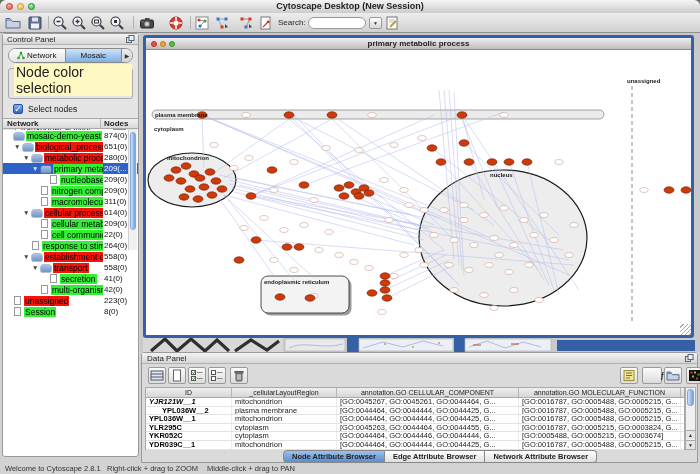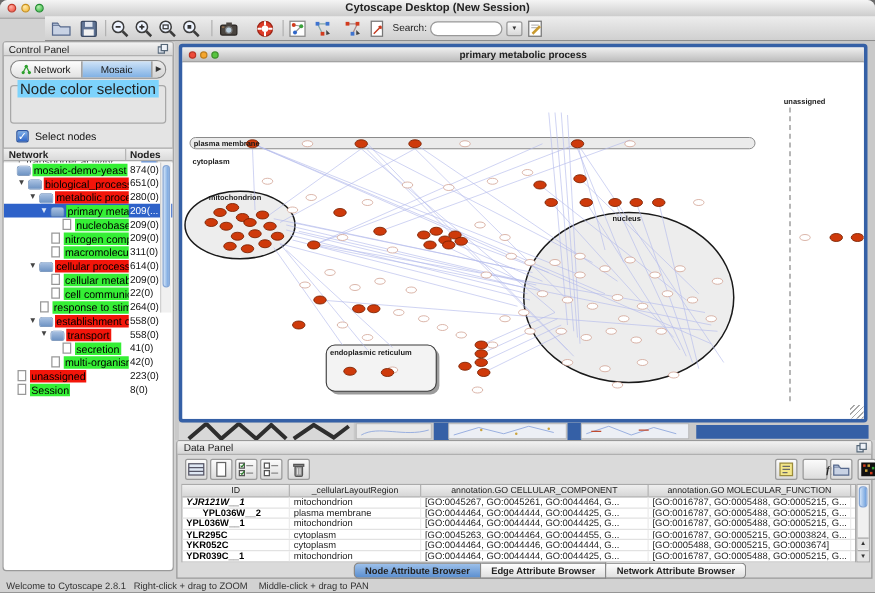--- a/index.html
+++ b/index.html
@@ -11,21 +11,21 @@
   .titlebar{position:absolute;left:0;top:0;right:0;height:15px;
     background:linear-gradient(#f5f5f5,#c9c9c9);border-bottom:1px solid #8e8e8e;border-radius:6px 6px 0 0;}
   .light{position:absolute;top:3px;width:7px;height:7px;border-radius:50%;}
   .light.r{left:6px;background:radial-gradient(circle at 35% 30%,#ffb0a4,#ee4b3a);border:1px solid #c0392b;}
   .light.y{left:17px;background:radial-gradient(circle at 35% 30%,#ffe9a8,#f5b62e);border:1px solid #c8901e;}
   .light.g{left:28px;background:radial-gradient(circle at 35% 30%,#b7f0b0,#2fb63c);border:1px solid #1f8a2e;}
   .wtitle{position:absolute;left:0;right:0;text-align:center;font-size:9px;font-weight:bold;color:#222;line-height:13px;}
 
   
   .toolbar{position:absolute;left:0;top:13px;right:0;height:20px;
-    background:linear-gradient(#ededed,#d0d0d0);border-bottom:1px solid #8e8e8e;margin-left:36px;}
+    background:linear-gradient(#ededed,#d0d0d0);border-bottom:1px solid #8e8e8e;}
   .tbtn{position:absolute;top:2px;width:17px;height:16px;}
   .tbtn svg{width:16px;height:16px;}
   .tsep{position:absolute;top:3px;width:1px;height:13px;background:#b2b2b2;}
   .search-label{position:absolute;left:278px;top:0;font-size:8px;line-height:20px;color:#222;}
   .search-field{position:absolute;left:308px;top:4px;width:58px;height:12px;background:#fff;
     border:1px solid #999;border-radius:6px;}
   .search-field input{width:100%;height:100%;border:none;outline:none;background:transparent;
     font-size:8px;padding:0 5px;font-family:"Liberation Sans",sans-serif;}
   .search-drop{position:absolute;left:369px;top:4px;width:13px;height:12px;
     background:linear-gradient(#fdfdfd,#d8d8d8);border:1px solid #999;border-radius:2px;
@@ -40,21 +40,21 @@
   .float-btn{position:absolute;right:3px;top:1px;width:9px;height:9px;}
   .cp-tabs{position:absolute;left:5px;top:14px;width:125px;height:15px;display:flex;
     border:1px solid #8a8a8a;border-radius:8px;background:#f4f4f4;overflow:hidden;}
   .cptab{flex:1;font-size:8px;line-height:14px;text-align:center;color:#111;
     display:flex;align-items:center;justify-content:center;gap:2px;}
   .cptab.net{background:linear-gradient(#fdfdfd,#e2e2e2);}
   .cptab.mosaic{background:linear-gradient(#cfe3f7,#7fb0e4);border-left:1px solid #8a8a8a;}
   .cptab-more{width:11px;background:linear-gradient(#ececec,#d4d4d4);border-left:1px solid #8a8a8a;
     font-size:6px;line-height:14px;text-align:center;color:#333;}
   .ncs{position:absolute;left:5px;top:34px;width:125px;height:31px;border:1px solid #a8a8a8;border-radius:3px;}
-  .ncs-legend{position:absolute;left:5px;top:-5px;background:#7dd3fc;font-size:12px;padding:0 2px;color:#222;}
+  .ncs-legend{position:absolute;left:5px;top:-5px;background:#fef9c3;font-size:14px;padding:0 2px;color:#222;}
   .combo{position:absolute;left:6px;top:8px;width:111px;height:15px;background:#fff;
     border:1px solid #8a8a8a;border-radius:5px;margin-top:45px;}
   .combo-text{font-size:8.5px;line-height:13px;padding-left:5px;color:#111;white-space:nowrap;overflow:hidden;}
   .combo-step{position:absolute;right:0;top:0;width:12px;height:13px;
     background:linear-gradient(#8cb6ee,#3f74cf);border-radius:0 2px 2px 0;color:#fff;}
   .combo-step div{font-size:4.5px;line-height:6.5px;text-align:center;}
   .cbrow{position:absolute;left:10px;top:70px;height:12px;width:120px;}
   .cb{position:absolute;left:0;top:0;width:10px;height:10px;
     background:linear-gradient(#7fb0ea,#2f66c8);border:1px solid #2a54a0;border-radius:2px;
     color:#fff;font-size:9px;line-height:9px;text-align:center;}

